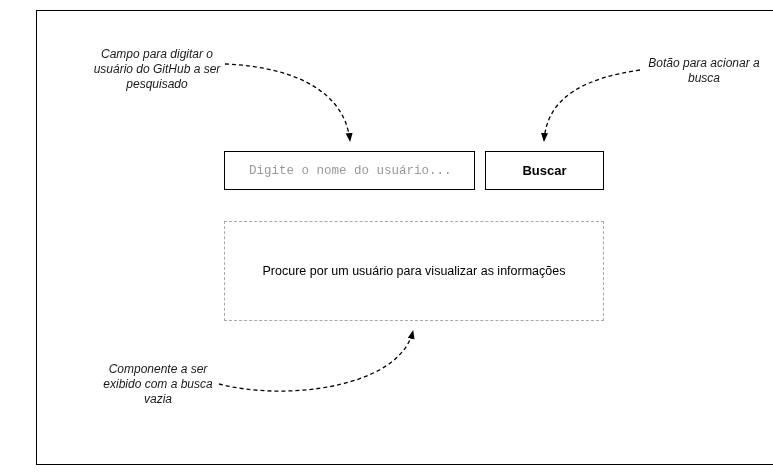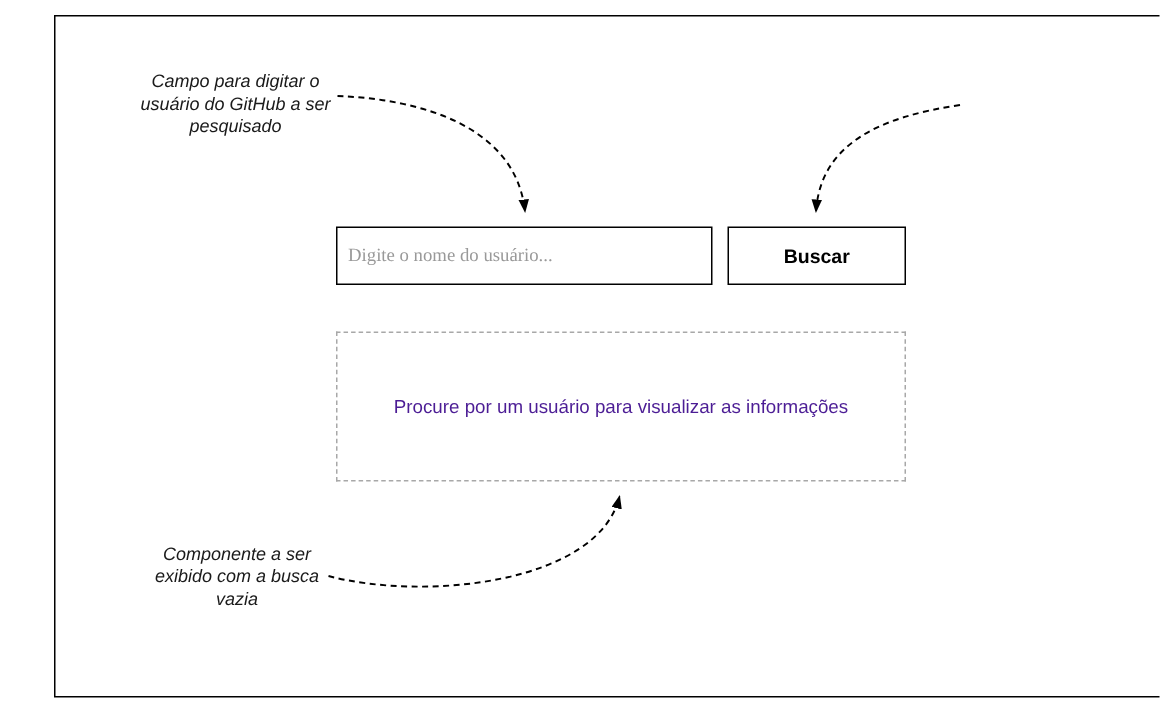--- a/index.html
+++ b/index.html
@@ -50,22 +50,22 @@
   .search-input {
     position: absolute;
     left: 196px;
     top: 151px;
     width: 251px;
     height: 39px;
     box-sizing: border-box;
     border: 1.5px solid #000000;
     border-radius: 0;
     background: #ffffff;
-    padding: 0 0 0 7px;
-    font-family: Liberation Serif, serif;
+    padding: 0 0 0 24px;
+    font-family: Liberation Mono, monospace;
     font-size: 12.5px;
     color: #333333;
     outline: none;
   }
   .search-input::placeholder {
     color: #999999;
     opacity: 1;
   }
   .search-button {
     position: absolute;
@@ -93,21 +93,21 @@
     box-sizing: border-box;
     border: 1px dashed #a8a8a8;
     background: #ffffff;
     display: flex;
     align-items: center;
     justify-content: center;
     text-align: center;
   }
   .empty-state-message {
     font-size: 12.5px;
-    color: #4c1d95;
+    color: #000000;
     padding: 0 14px;
   }
 </style>
 </head>
 <body>
 
 <div class="canvas">
 
   <div class="frame"></div>
 
@@ -119,20 +119,22 @@
     </defs>
     <path d="M197,64 C252,66 316,84 322,141" fill="none" stroke="#000000" stroke-width="1.3" stroke-dasharray="4 3" marker-end="url(#arrowhead)"></path>
     <path d="M612,70 C558,78 519,96 516,141" fill="none" stroke="#000000" stroke-width="1.3" stroke-dasharray="4 3" marker-end="url(#arrowhead)"></path>
     <path d="M191,384 C255,401 371,389 385,331" fill="none" stroke="#000000" stroke-width="1.3" stroke-dasharray="4 3" marker-end="url(#arrowhead)"></path>
   </svg>
 
   <div class="annotation ann-search-field">Campo para digitar o
 usuário do GitHub a ser
 pesquisado</div>
 
+  <div class="annotation ann-search-button">Botão para acionar a
+busca</div>
 
   <div class="annotation ann-empty-state">Componente a ser
 exibido com a busca
 vazia</div>
 
   <input type="text" class="search-input" placeholder="Digite o nome do usuário..." style="">
 
   <button type="button" class="search-button">Buscar</button>
 
   <div class="empty-state">

